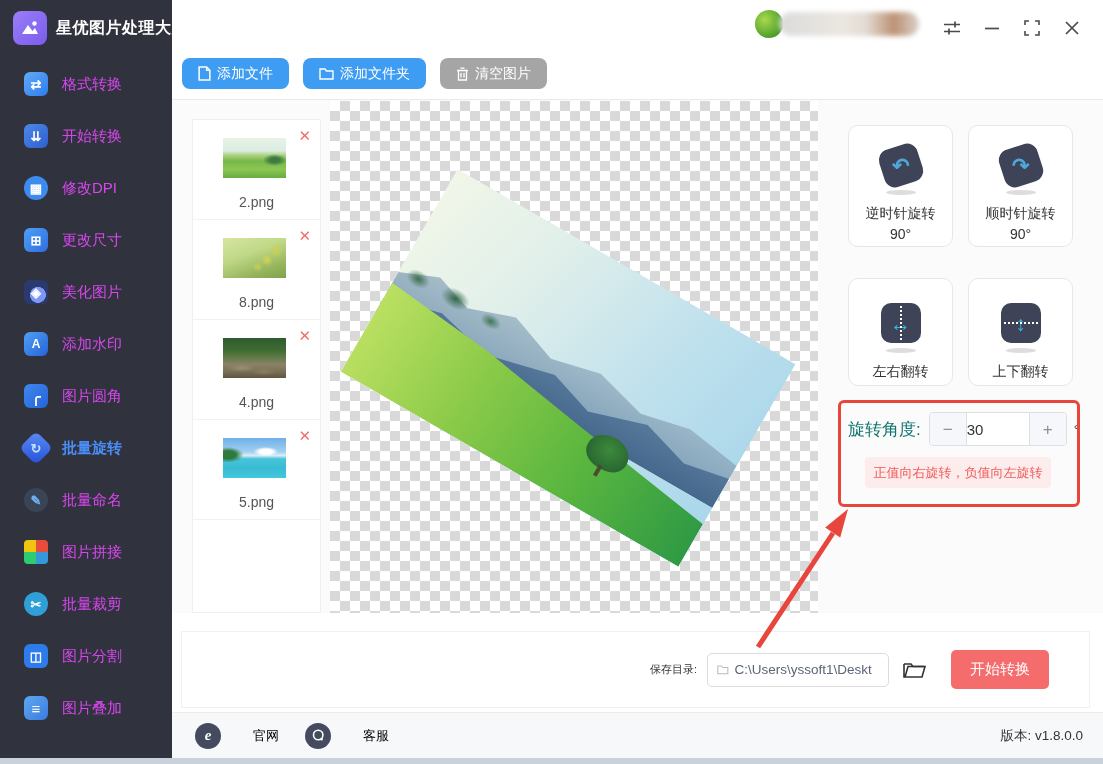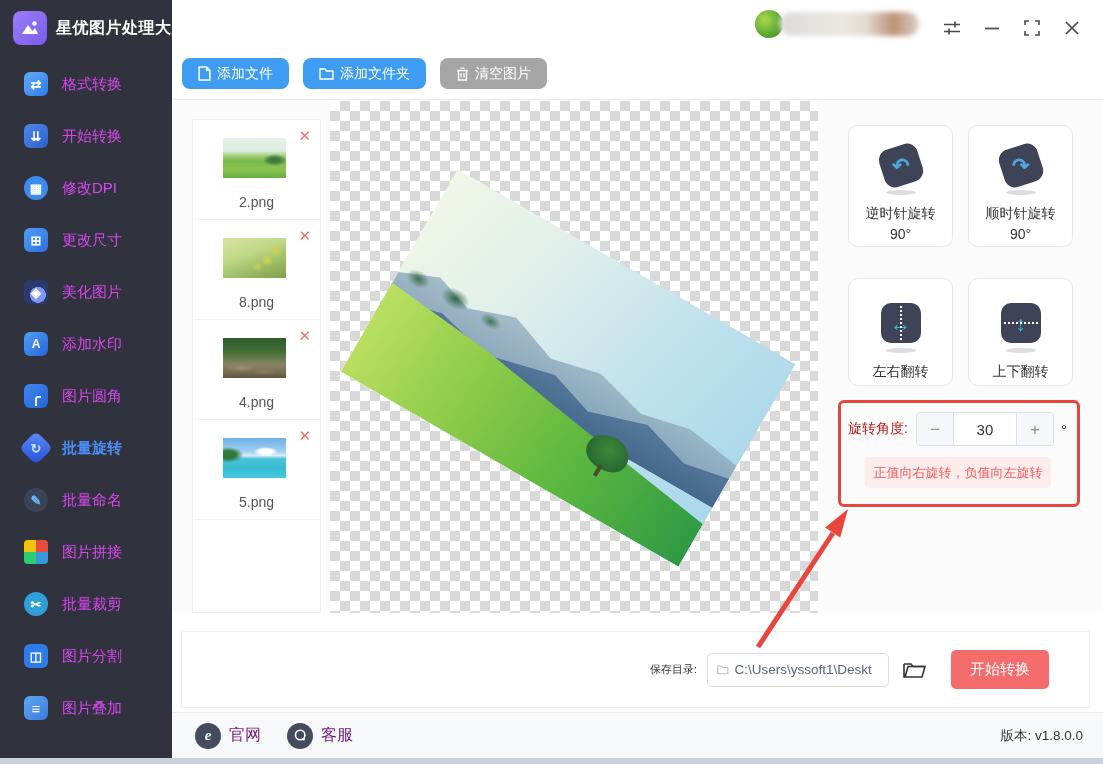--- a/index.html
+++ b/index.html
@@ -90,47 +90,47 @@
   .diamond { width:40px; height:40px; background:#3E4357; border-radius:11px; transform:rotate(-18deg); display:flex; align-items:center; justify-content:center; }
   .diamond > span { transform:rotate(18deg); color:#4FA8DC; font-size:21px; font-weight:bold; line-height:1; }
   .flipsq { width:40px; height:40px; background:#3E4357; border-radius:10px; position:relative; display:flex; align-items:center; justify-content:center; }
   .flipsq > span { color:#35B5DC; font-size:21px; font-weight:bold; line-height:1; }
   .vdots { position:absolute; left:50%; top:3px; bottom:3px; border-left:2px dotted #fff; transform:translateX(-1px); }
   .hdots { position:absolute; top:50%; left:3px; right:3px; border-top:2px dotted #fff; transform:translateY(-1px); }
   .icon-shadow { width:30px; height:5px; background:#DDD; border-radius:50%; margin-top:5px; }
   .card-label { margin-top:8px; width:72px; text-align:center; color:#333; font-size:14px; line-height:1.55; }
 
   .angle-row { position:absolute; left:676px; top:312px; display:flex; align-items:center; z-index:5; }
-  .angle-label { font-size:14px; color:#b91c1c; margin-right:8px; white-space:nowrap; }
+  .angle-label { font-size:17px; color:#0f766e; margin-right:8px; white-space:nowrap; }
   .stepper { display:flex; height:34px; border:1px solid #DCDFE6; border-radius:4px; overflow:hidden; background:#fff; }
   .step-btn { width:37px; background:#F5F7FA; border:none; color:#8A8F99; font-size:17px; cursor:pointer; font-family:inherit; line-height:1; }
   .step-minus { border-right:1px solid #DCDFE6; }
   .step-plus { border-left:1px solid #DCDFE6; }
-  .angle-input { width:62px; border:none; text-align:center; font-size:15px; color:#333; outline:none; font-family:inherit; }
+  .angle-input { width:62px; border:none; font-size:15px; color:#333; outline:none; font-family:inherit; }
   .degree { font-size:15px; color:#333; margin-left:7px; }
   .hint-pill { position:absolute; left:693px; top:357px; width:186px; height:31px; background:#FDECEC; color:#F15B5B; font-size:13px; display:flex; align-items:center; justify-content:center; border-radius:4px; z-index:5; white-space:nowrap; }
 
   
   .red-annotation-box { position:absolute; left:838px; top:400px; width:242px; height:107px; border:3px solid #E8463C; border-radius:6px; z-index:6; pointer-events:none; }
   .arrow-annotation { position:absolute; left:720px; top:495px; width:150px; height:170px; z-index:10; pointer-events:none; }
 
   
   .bottombar { position:absolute; left:181px; top:631px; width:909px; height:77px; background:#fff; border:1px solid #F0F0F0; display:flex; align-items:center; justify-content:flex-end; padding-right:40px; gap:10px; z-index:3; }
   .save-label { font-size:11px; color:#333; }
   .path-box { display:flex; align-items:center; gap:6px; width:182px; height:34px; border:1px solid #DCDCDC; border-radius:5px; padding:0 9px; background:#fff; }
   .path-input { border:none; outline:none; width:100%; font-size:13.5px; color:#5A6575; font-family:inherit; background:transparent; }
   .browse { width:30px; height:30px; display:flex; align-items:center; justify-content:center; cursor:pointer; margin-right:12px; }
   .start-btn { width:98px; height:39px; background:#F56C6C; color:#fff; font-size:15px; border:none; border-radius:5px; cursor:pointer; font-family:inherit; }
 
   
   .footer { position:absolute; left:172px; top:712px; width:931px; height:46px; background:#F7F8FA; border-top:1px solid #ECECEC; display:flex; align-items:center; padding:0 20px 0 23px; gap:26px; }
   .flink { display:flex; align-items:center; gap:8px; cursor:pointer; }
   .fcircle { width:26px; height:26px; border-radius:50%; background:#454B5F; display:flex; align-items:center; justify-content:center; }
   .e-glyph { color:#fff; font-size:15px; font-style:italic; font-weight:bold; font-family:"Liberation Serif", serif; line-height:1; }
-  .flink-label { font-size:16px; color:#701a75; }
+  .flink-label { font-size:13px; color:#000000;margin-left:24px; }
   .version { margin-left:auto; font-size:13.5px; color:#333; }
   .bottom-strip { position:absolute; left:0; top:758px; width:1103px; height:6px; background:#C9D2DA; z-index:4; }
 </style>
 </head>
 <body>
 
 <div class="window">
 
   <aside class="sidebar">
     <div class="logo-row">

